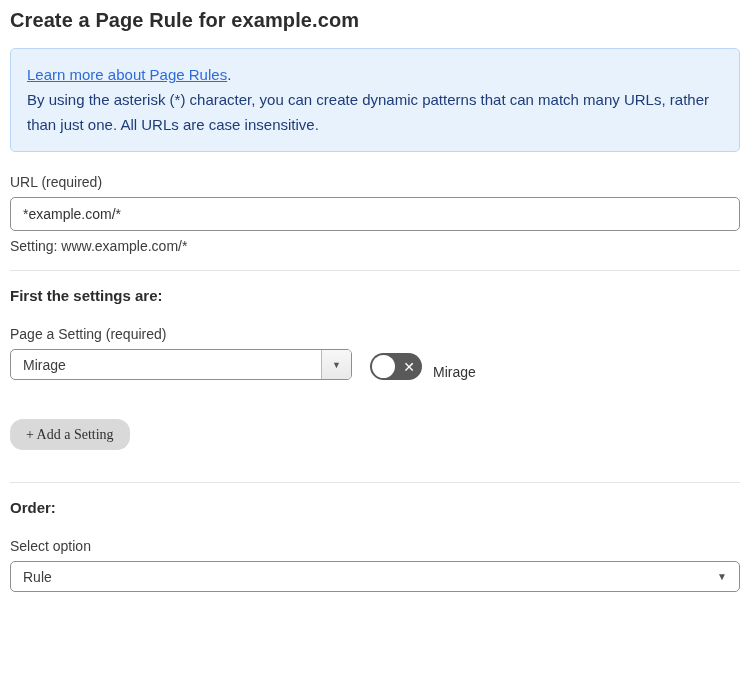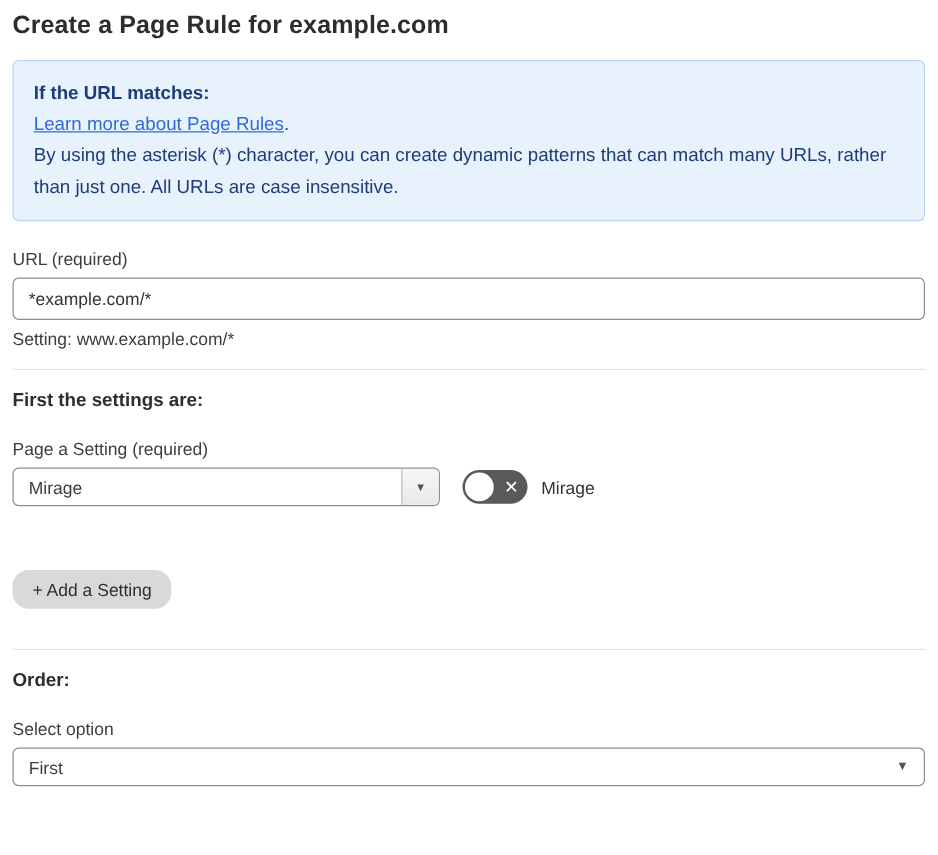--- a/index.html
+++ b/index.html
@@ -68,22 +68,22 @@
     margin: 16px 0;
   }
   .section-heading {
     font-size: 15px;
     font-weight: bold;
     color: #2d2d2d;
     margin-bottom: 22px;
   }
   .setting-row {
     display: flex;
-    align-items: center;
-    margin-bottom: 51px;
+    align-items: flex-end;
+    margin-bottom: 39px;
   }
   .setting-select {
     width: 342px;
     height: 31px;
     border: 1px solid #8e8e8e;
     border-radius: 5px;
     background: #ffffff;
     display: flex;
     align-items: center;
     overflow: hidden;
@@ -140,21 +140,21 @@
     margin-left: 11px;
   }
   .btn {
     display: inline-flex;
     align-items: center;
     justify-content: center;
     height: 31px;
     border: none;
     border-radius: 13px;
     font-size: 14px;
-    font-family: Liberation Sans, sans-serif;
+    font-family: Liberation Serif, serif;
     cursor: pointer;
     padding: 0 16px;
   }
   .btn-gray {
     background: #d9d9d9;
     color: #2f2f2f;
   }
   .add-setting-btn {
     margin-bottom: 16px;
   }
@@ -187,21 +187,20 @@
   }
 </style>
 </head>
 <body>
 
 <div class="page">
 
   <div class="page-title">Create a Page Rule for example.com</div>
 
   <div class="info-box">
-    <div class="info-heading">If the URL matches:</div>
     <div><span class="info-link">Learn more about Page Rules</span><span>.</span></div>
     <div>By using the asterisk (*) character, you can create dynamic patterns that can match many URLs, rather than just one. All URLs are case insensitive.</div>
   </div>
 
   <div class="field-label">URL (required)</div>
   <input class="text-input" type="text" value="*example.com/*" style="">
   <div class="hint-text">Setting: www.example.com/*</div>
 
   <hr class="divider">
 
@@ -225,21 +224,21 @@
 
   <button class="btn btn-gray add-setting-btn">+ Add a Setting</button>
 
   <hr class="divider">
 
   <div class="section-heading">Order:</div>
 
   <div class="field-label">Select option</div>
 
   <div class="wide-select">
-    <span class="select-value">First</span>
+    <span class="select-value">Rule</span>
     <span class="select-arrow">▼</span>
   </div>
 
 
   
 
   
 
 </div>
 

